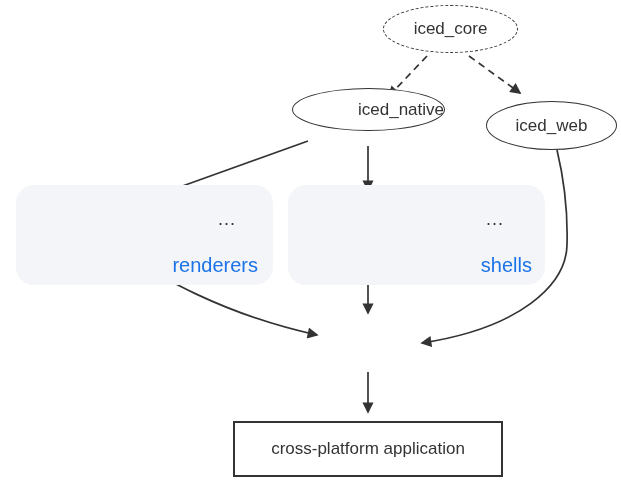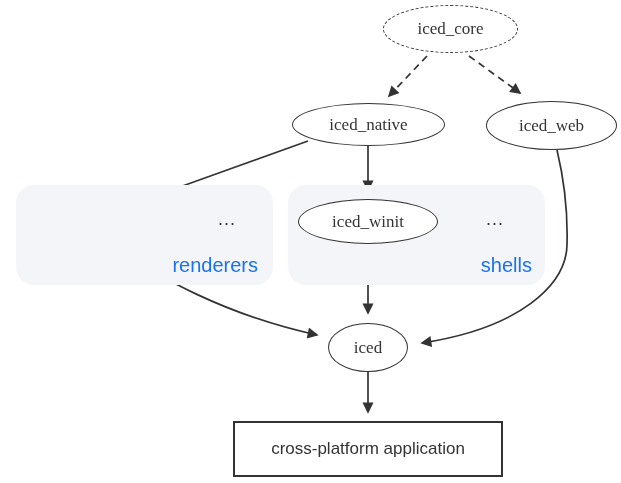--- a/index.html
+++ b/index.html
@@ -48,30 +48,29 @@
     display:flex;
     align-items:center;
     justify-content:center;
     color:var(--text);
     font-size:17px;
     background:var(--canvas_bg);
   }
   .node.ellipse{
     border:1.6px solid var(--stroke);
     border-radius:50%;
-    font-family:Liberation Serif, serif;
   }
   .node.ellipse.dashed{border-style:dashed;}
   .node.rect{
     border:2px solid var(--stroke);
   }
 
   
   .n-core  {left:383px;top:5px;  width:135px;height:48px;}
-  .n-native{left:292px;top:103px;width:153px;height:43px;}
+  .n-native{left:292px;top:88px;width:153px;height:43px;justify-content:flex-end;}
   .n-web   {left:486px;top:101px;width:131px;height:49px;}
   .n-wgpu  {left:25px; top:198px;width:147px;height:47px;}
   .n-winit {left:298px;top:199px;width:140px;height:45px;}
   .n-iced  {left:328px;top:323px;width:80px; height:49px;}
   .n-app   {left:233px;top:421px;width:270px;height:56px;}
 
   .g-renderers{left:16px; top:185px;width:257px;height:100px;}
   .g-shells   {left:288px;top:185px;width:257px;height:100px;}
   .g-renderers .group-label{right:15px;bottom:10px;}
   .g-shells    .group-label{right:13px;bottom:10px;margin-top:40px;}
@@ -115,25 +114,19 @@
 
   <div class="node ellipse n-native">
     <span>iced_native</span>
   </div>
 
   <div class="node ellipse n-web">
     <span>iced_web</span>
   </div>
 
 
-  <div class="node ellipse n-winit">
-    <span>iced_winit</span>
-  </div>
 
-  <div class="node ellipse n-iced">
-    <span>iced</span>
-  </div>
 
   <div class="node rect n-app">
     <span>cross-platform application</span>
   </div>
 
 </div>
 
 </body></html>

